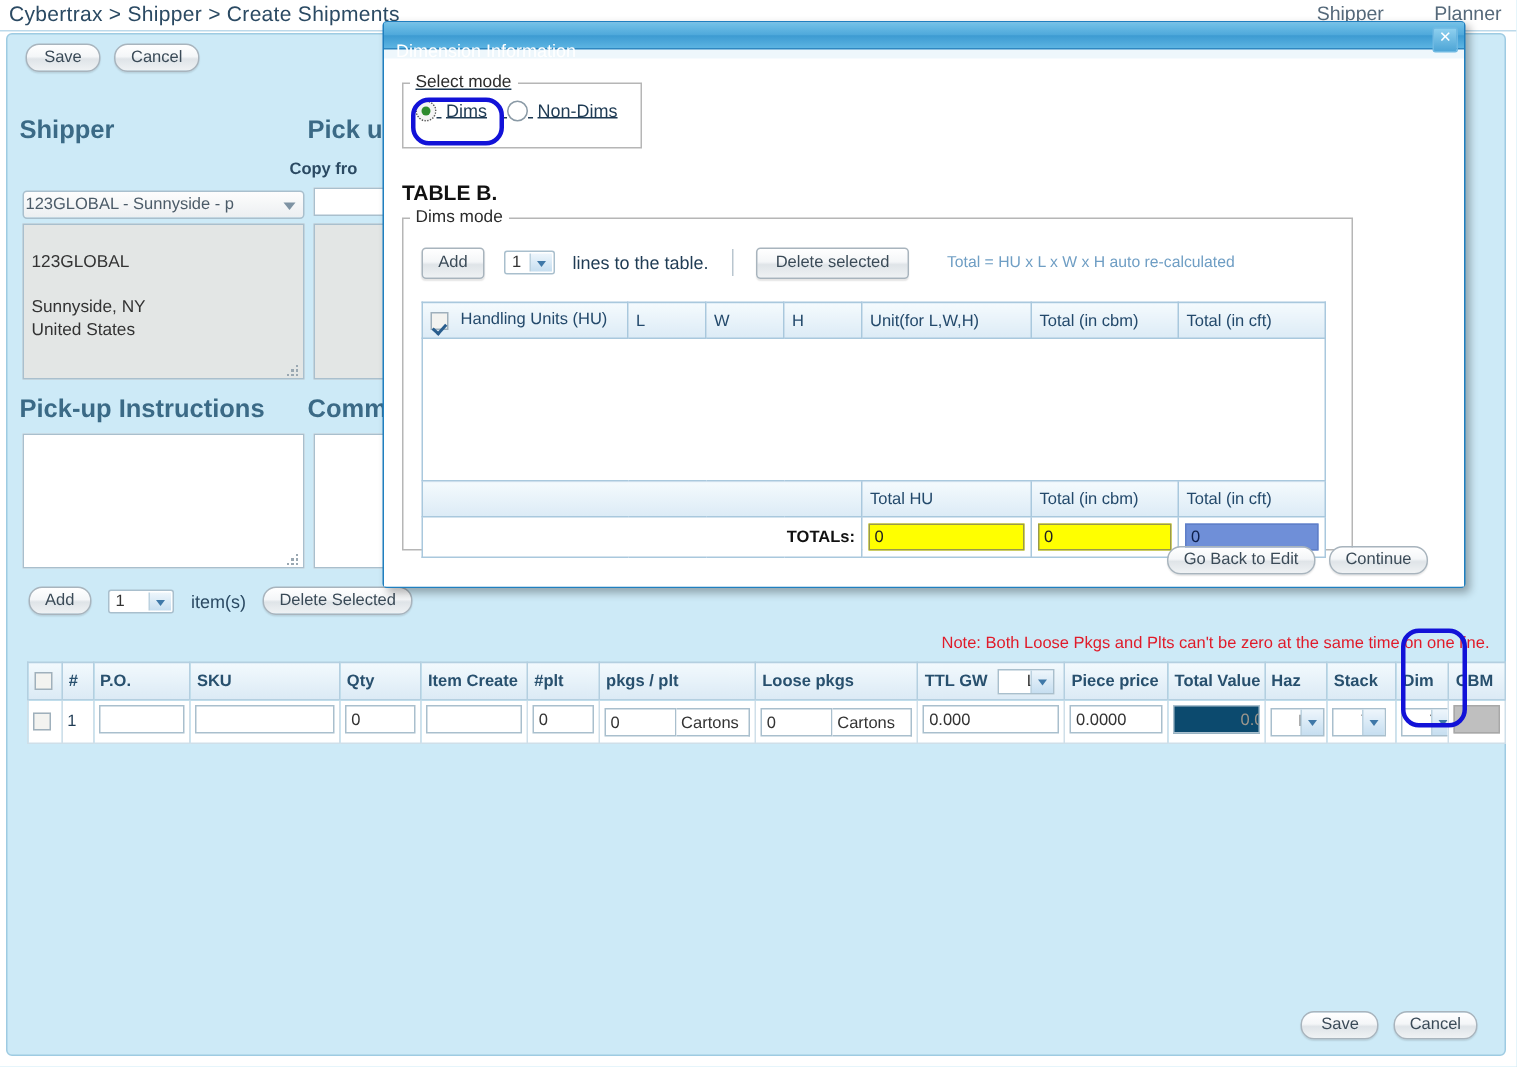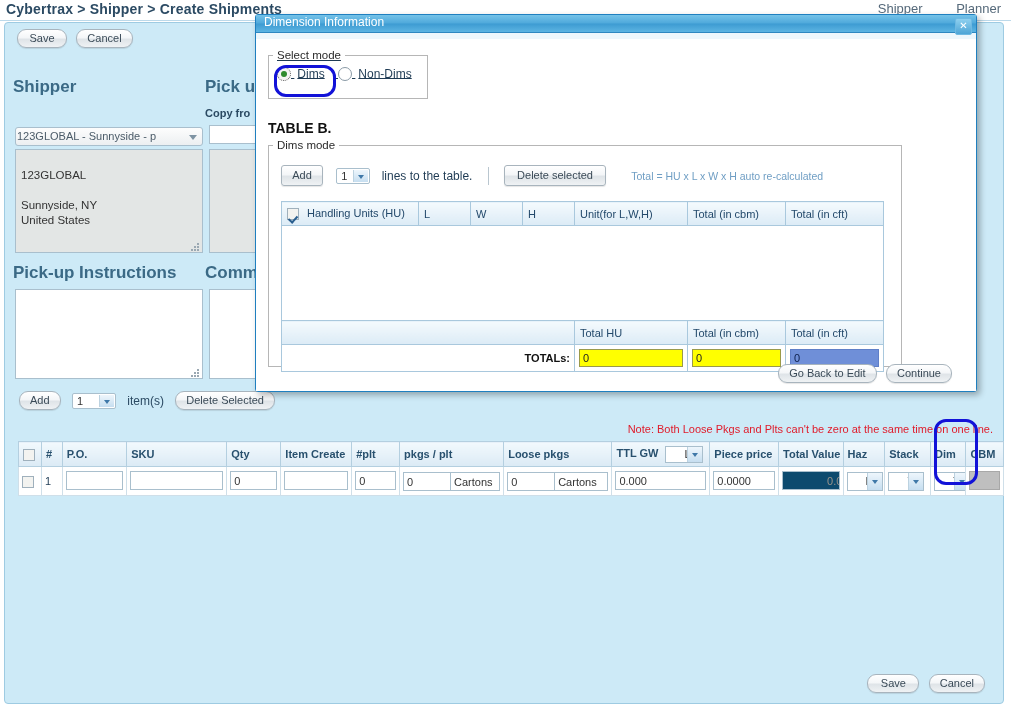--- a/index.html
+++ b/index.html
@@ -6,21 +6,21 @@
   body{
     width:1011px;height:711px;overflow:hidden;
     background:#ffffff;
     font-family:"Liberation Sans",sans-serif;
     font-size:12px;color:#1f3b54;
     position:relative;
   }
   
   #breadcrumb{
     position:absolute;left:6px;top:1px;
-    font-size:14px;font-weight:bold;color:#2b4a63;
+    font-size:14px;font-weight:normal;color:#2b4a63;
     letter-spacing:.2px;white-space:nowrap;
   }
   #top-tabs{
     position:absolute;top:1px;right:10px;
     font-size:13px;color:#55697a;white-space:nowrap;
   }
   #top-tabs span{margin-left:30px;cursor:default;}
   #top-rule{
     position:absolute;left:0;top:20px;width:1011px;height:1px;
     background:#bcd9ea;
@@ -169,21 +169,21 @@
     border:1px solid #1f7fbf;
     border-radius:3px;
     box-shadow:3px 3px 6px rgba(0,0,0,.30);
     box-sizing:border-box;
   }
   #modal-title{
     height:18px;box-sizing:border-box;
     background:linear-gradient(to bottom,#74c2e8 0%,#4fa9db 48%,#3d9bd2 52%,#5cb4e2 100%);
     border-bottom:1px solid #2f87c0;
     color:#ffffff;font-size:12px;
-    padding:0 0 0 8px;position:relative;
+    padding:12px 0 0 8px;position:relative;
   }
   #modal-close{
     position:absolute;right:4px;top:3px;width:15px;height:15px;
     background:linear-gradient(to bottom,#8ed0ef,#4ea5d6);
     border:1px solid #6fb9e2;border-radius:2px;
     color:#ffffff;font-size:10px;line-height:13px;text-align:center;
     cursor:pointer;
   }
   #modal-body{
     position:absolute;left:0;top:24px;right:0;bottom:0;
@@ -289,21 +289,21 @@
 
   <div class="col-head" style="position:absolute;left:8px;top:240px;">Pick-up Instructions</div>
 
   <div class="ta" style="position:absolute;left:10px;top:266px;width:188px;height:90px;">
     <span></span>
     <span class="grip"></span>
   </div>
 
   <div class="col-head" style="position:absolute;left:200px;top:54px;width:56px;overflow:hidden;">Pick up</div>
 
-  <div class="sub-label" style="position:absolute;left:200px;top:84px;width:54px;overflow:hidden;">Copy fro</div>
+  <div class="sub-label" style="position:absolute;left:188px;top:84px;width:54px;overflow:hidden;">Copy fro</div>
 
   <div class="ta" style="position:absolute;left:204px;top:102px;width:52px;height:19px;overflow:hidden;">
     <span></span>
   </div>
 
   <div class="ta readonly" style="position:absolute;left:204px;top:126px;width:52px;height:104px;overflow:hidden;"></div>
 
   <div class="col-head" style="position:absolute;left:200px;top:240px;width:56px;overflow:hidden;">Comme</div>
 
   <div class="ta" style="position:absolute;left:204px;top:266px;width:52px;height:90px;overflow:hidden;">

